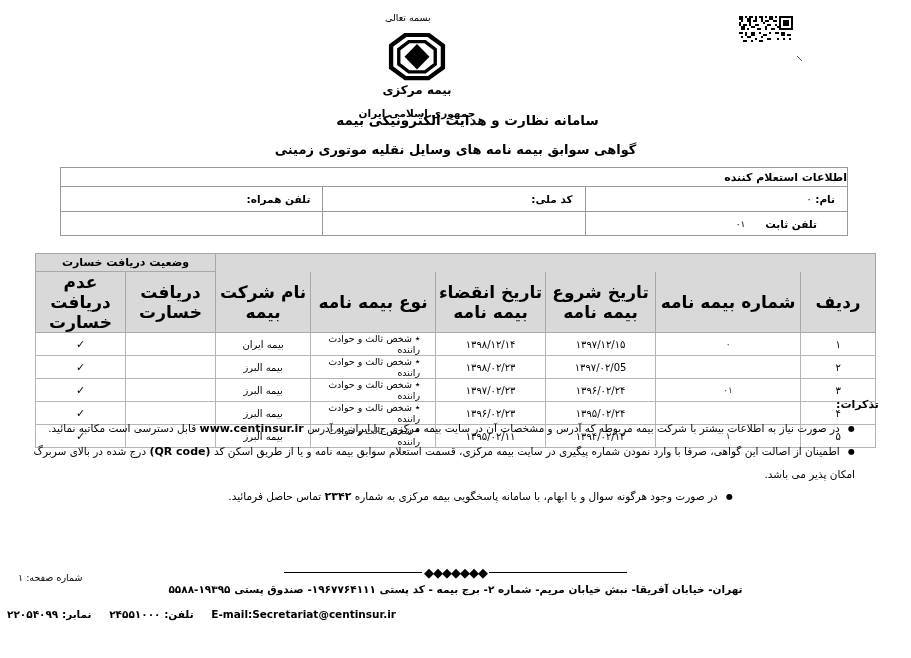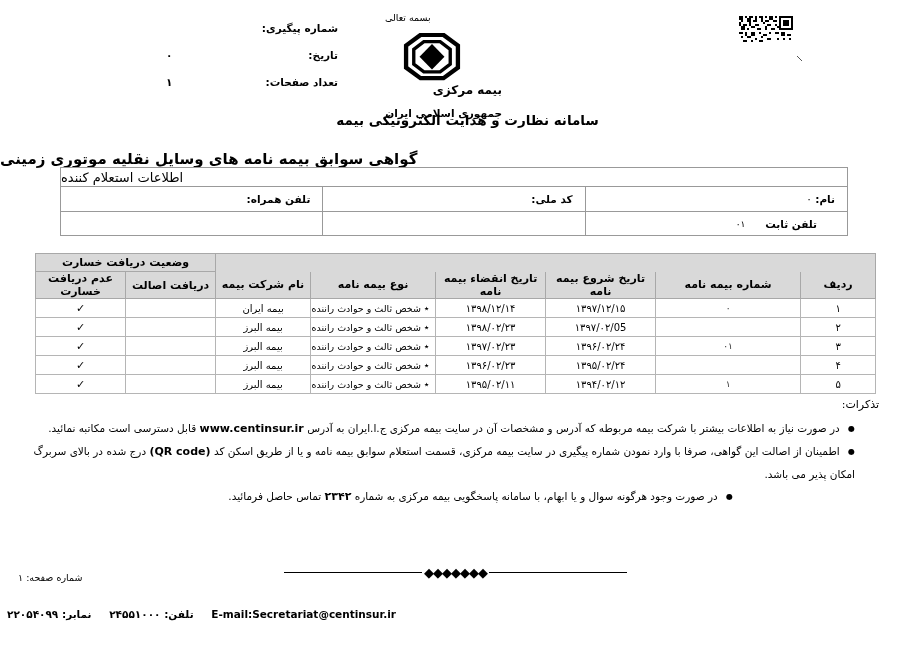--- a/index.html
+++ b/index.html
@@ -10,94 +10,80 @@
   }
   .ltr { direction:ltr; unicode-bidi:isolate; }
 
   
   .meta-block { position:absolute; left:166px; top:22px; width:172px; direction:rtl; }
   .meta-line { display:flex; justify-content:space-between; height:27px; font-size:10.5px; font-weight:bold; }
   .meta-line .val { font-weight:bold; }
 
   
   .bismillah { position:absolute; left:385px; top:12px; width:116px; text-align:left; font-size:9.5px; }
-  .logo-wrap { position:absolute; left:362px; top:33px; width:140px; text-align:right; }
+  .logo-wrap { position:absolute; left:347px; top:33px; width:140px; text-align:center; }
   .logo-svg { display:block; margin:0 auto; }
   .org1 { font-size:12px; font-weight:bold; margin-top:2px; letter-spacing:0; }
   .org2 { font-size:10.5px; font-weight:bold; margin-top:10px; }
 
   
   .qr { position:absolute; left:739px; top:16px; }
   .small-mark { position:absolute; left:796px; top:55px; }
 
   
   .title1 { position:absolute; top:112px; left:0; width:100%; text-align:center; font-size:13.5px; font-weight:bold;margin-left:12px; }
-  .title2 { position:absolute; top:150px; left:0; width:100%; font-size:15px; font-weight:bold; }
+  .title2 { position:absolute; top:142px; left:0; width:100%; text-align:center; font-size:13px; font-weight:bold; }
 
   
   .info-table { position:absolute; left:60px; top:167px; width:788px; border-collapse:collapse; direction:rtl; table-layout:fixed; }
   .info-table td { border:1px solid #999; font-size:10.5px; vertical-align:middle; }
-  .info-table .it-title { text-align:left; font-weight:normal; height:19px; font-size:13px; }
+  .info-table .it-title { text-align:right; font-weight:bold; height:19px; font-size:11px; }
   .info-table .row1 td { height:25px; }
   .info-table .row2 td { height:24px; }
   .info-table .lbl { font-weight:bold; }
   .info-table td.cell { padding:0 12px; text-align:right; }
   .pairflex { display:flex; justify-content:space-between; padding:0 30px 0 150px; align-items:center; }
   .pairflex .val { font-size:9px; }
 
   
   .rec-table { position:absolute; left:35px; top:253px; width:840px; border-collapse:collapse; direction:rtl; table-layout:fixed; }
   .rec-table td, .rec-table th { border:1px solid #a8a8a8; font-size:10px;margin-top:40px; }
   .rec-table thead td, .rec-table thead th { background:#d9d9d9; }
   .rec-table .empty-band { border-bottom:none; height:18px; }
   .rec-table .group-h { text-align:center; font-weight:bold; font-size:11px; }
-  .rec-table thead th { height:25px; text-align:center; font-size:11px; border-top:none; }
+  .rec-table thead th { height:25px; text-align:center; font-size:17px; border-top:none; }
   .rec-table thead th.claim-h { border-top:1px solid #a8a8a8; }
   .rec-table tbody td { height:19px; text-align:center; background:#fff; border-color:#b5b5b5; }
-  .rec-table tbody td.type-cell { text-align:right; padding-right:6px; font-size:9.5px; }
+  .rec-table tbody td.type-cell { text-align:right; padding-right:15px; font-size:9.5px; }
   .rec-table tbody td.remnant { font-size:9px; color:#333; }
   .rec-table .check { font-size:11px; }
 
   
   .notes { position:absolute; left:20px; top:398px; width:871px; direction:rtl; font-size:10.5px; }
-  .notes-title { padding-right:12px; margin-bottom:6px; font-weight:normal; font-size:11px; }
+  .notes-title { padding-right:12px; margin-bottom:6px; font-weight:bold; font-size:11px; }
   .note { padding-right:36px; line-height:22px; }
   .note .blt { font-size:8px; vertical-align:1px; margin-left:5px; }
   .note.indent { padding-right:158px; }
   .note b { font-size:11px; }
   .star-note { padding-right:252px; margin-top:8px; font-weight:bold; font-size:10.5px; }
 
   
   .divider { position:absolute; top:566px; left:0; width:100%; display:flex; align-items:center; justify-content:center; }
   .dline { width:138px; height:0; border-top:1px solid #000; }
   .diamonds { font-size:13px; letter-spacing:-1px; line-height:13px; padding:0 2px; }
   .addr { position:absolute; top:583px; left:0; width:100%; text-align:center; font-size:10.5px; font-weight:bold; direction:rtl; }
   .contact { position:absolute; top:608px; left:0; width:100%; text-align:left; font-size:10.5px; font-weight:bold; direction:rtl; }
   .contact > span { margin:0 7px; }
   .page-no { position:absolute; left:18px; top:572px; font-size:9.5px; direction:rtl;text-align:center; }
 </style>
 </head>
 <body>
 
 <div class="page">
 
-  <div class="meta-block">
-    <div class="meta-line">
-      <span>شماره پیگیری:</span>
-      <span class="val"></span>
-    </div>
-    <div class="meta-line">
-      <span>تاریخ:</span>
-      <span class="val">۰</span>
-    </div>
-    <div class="meta-line">
-      <span>تعداد صفحات:</span>
-      <span class="val">۱</span>
-    </div>
-  </div>
 
   <div class="bismillah">بسمه تعالی</div>
 
   <div class="logo-wrap">
     <svg class="logo-svg" width="58" height="48" viewBox="0 0 60 50">
       <polygon points="18,2 42,2 57,13 57,36 42,47 18,47 3,36 3,13" fill="none" stroke="#000" stroke-width="4.5"></polygon>
       <polygon points="21.5,9 38.5,9 49,17 49,32.5 38.5,40.5 21.5,40.5 11,32.5 11,17" fill="none" stroke="#000" stroke-width="3.5"></polygon>
       <polygon points="30,11.5 43,24.7 30,38 17,24.7" fill="#000"></polygon>
     </svg>
     <div class="org1">بیمه مرکزی</div>
@@ -212,21 +198,21 @@
         <td colspan="6" class="empty-band"></td>
         <td colspan="2" class="group-h">وضعیت دریافت خسارت</td>
       </tr>
       <tr>
         <th>ردیف</th>
         <th>شماره بیمه نامه</th>
         <th>تاریخ شروع بیمه نامه</th>
         <th>تاریخ انقضاء بیمه نامه</th>
         <th>نوع بیمه نامه</th>
         <th>نام شرکت بیمه</th>
-        <th class="claim-h">دریافت اصالت</th>
+        <th class="claim-h">دریافت خسارت</th>
         <th class="claim-h">عدم دریافت خسارت</th>
       </tr>
     </thead>
     <tbody>
       <tr>
         <td>۱</td>
         <td class="remnant">۰</td>
         <td>۱۳۹۷/۱۲/۱۵</td>
         <td>۱۳۹۸/۱۲/۱۴</td>
         <td class="type-cell">٭ شخص ثالث و حوادث راننده</td>
@@ -297,20 +283,21 @@
       <b>۲۳۴۲</b>
       <span>تماس حاصل فرمائید.</span>
     </div>
   </div>
 
   <div class="divider">
     <span class="dline"></span>
     <span class="diamonds">◆◆◆◆◆◆◆</span>
     <span class="dline"></span>
   </div>
+  <div class="addr">تهران- خیابان آفریقا- نبش خیابان مریم- شماره ۲- برج بیمه - کد پستی ۱۹۶۷۷۶۴۱۱۱- صندوق پستی ۱۹۳۹۵-۵۵۸۸</div>
   <div class="contact">
     <span class="ltr">E-mail:Secretariat@centinsur.ir</span>
     <span><b>تلفن:</b> <span>۲۴۵۵۱۰۰۰</span></span>
     <span><b>نمابر:</b> <span>۲۲۰۵۴۰۹۹</span></span>
   </div>
   <div class="page-no">
     <span>شماره صفحه:</span>
     <span>۱</span>
   </div>
 

